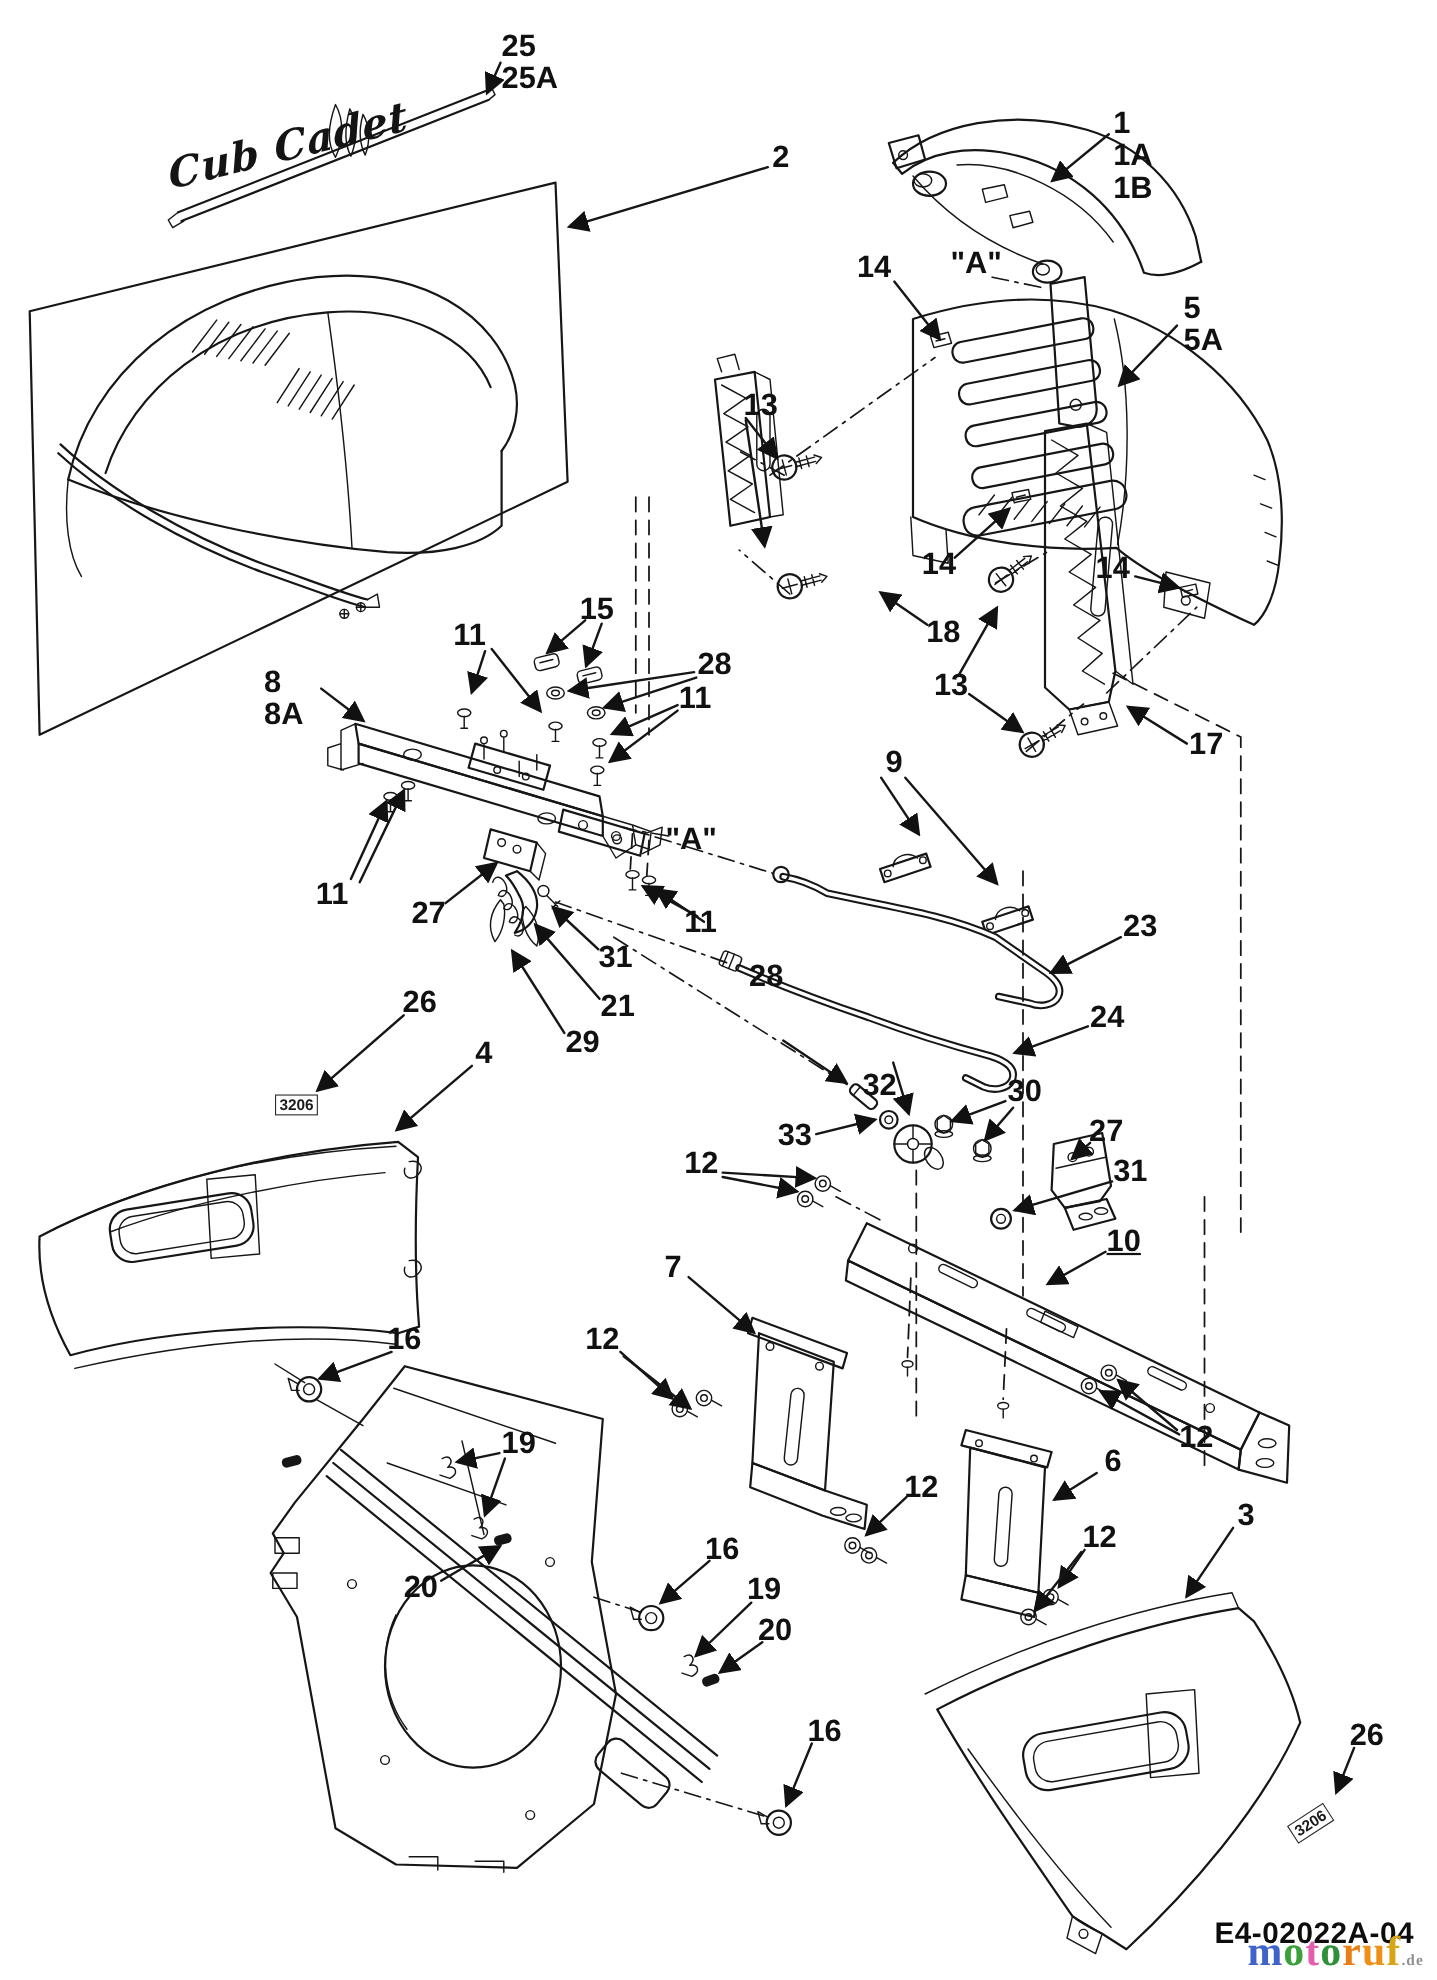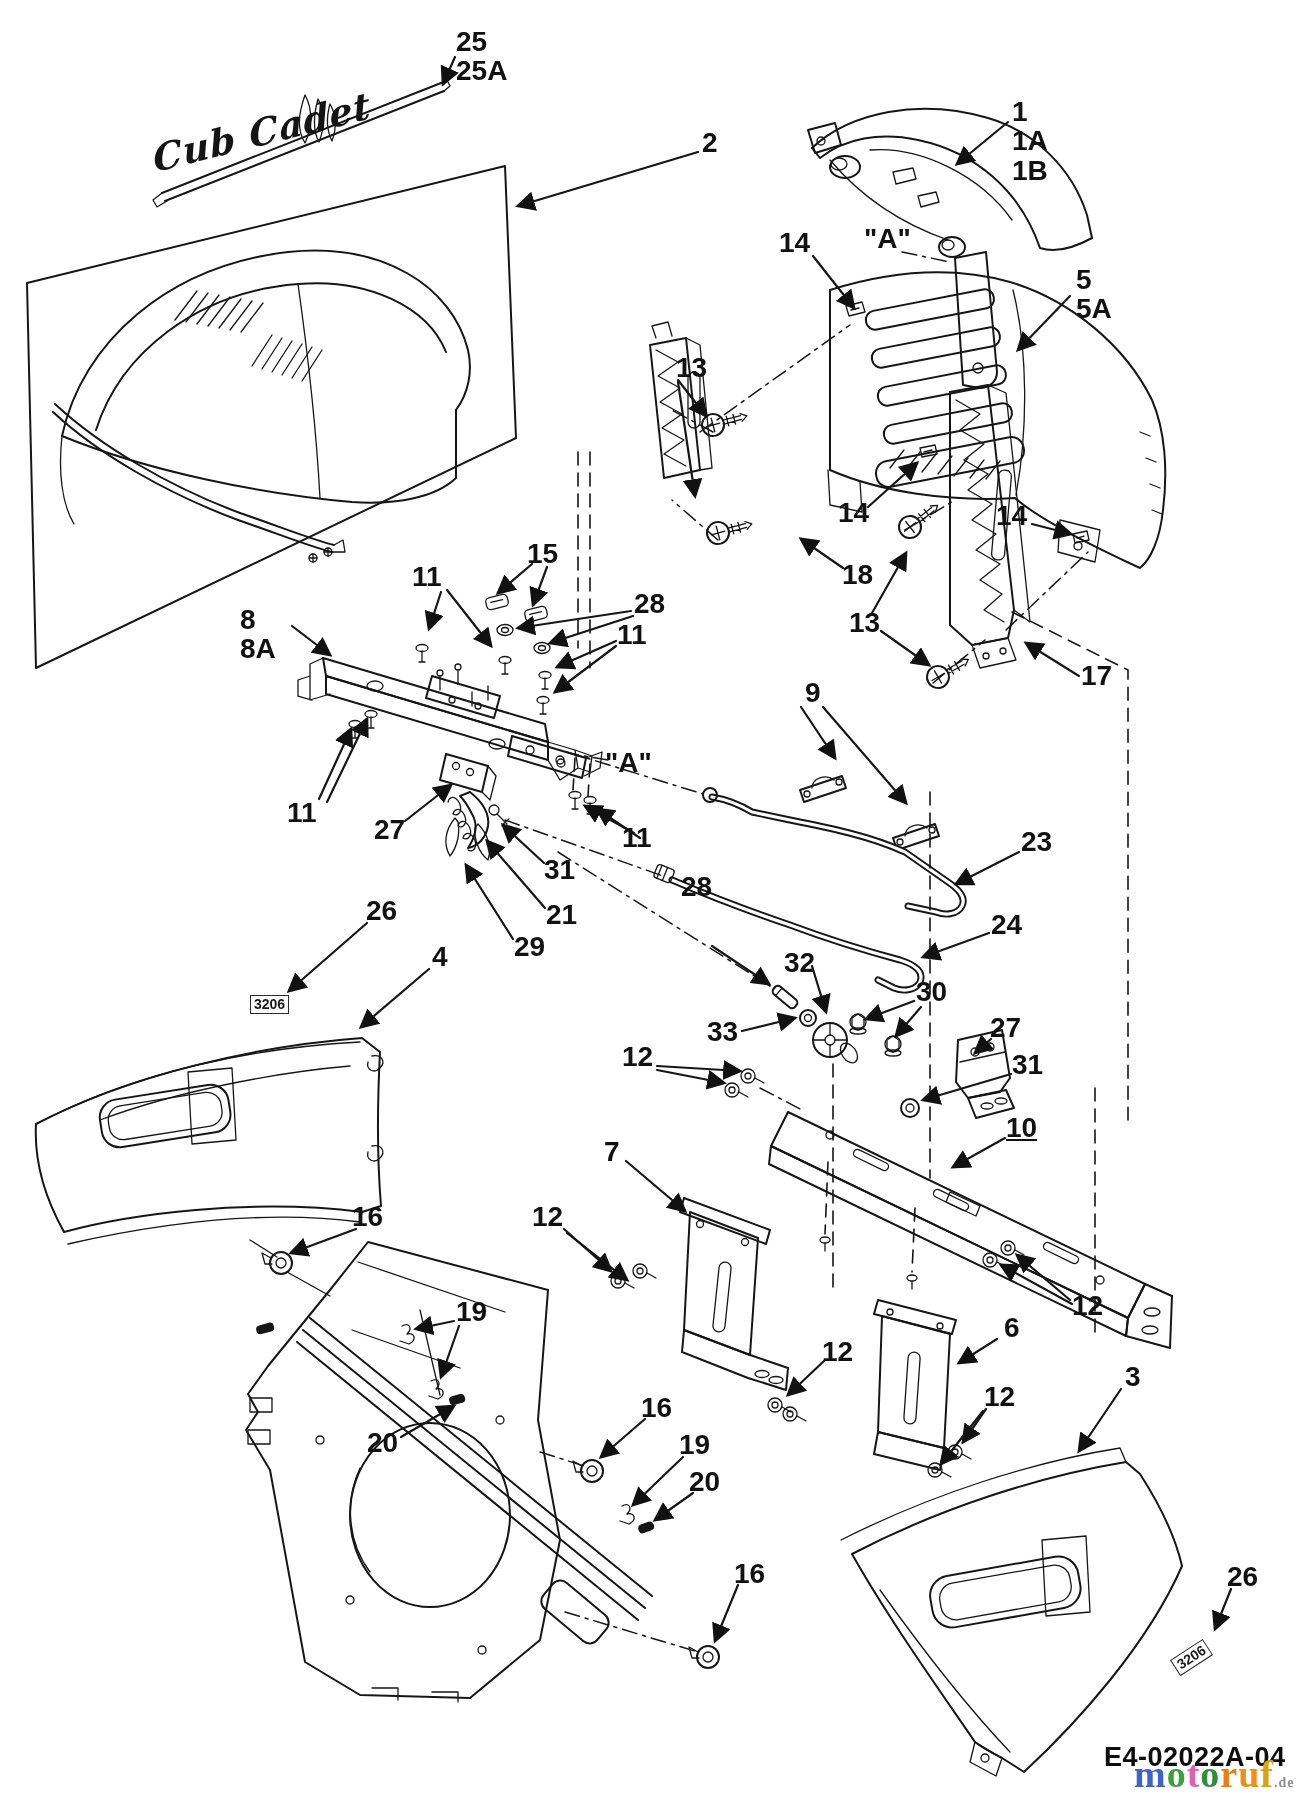--- a/index.html
+++ b/index.html
@@ -593,21 +593,21 @@
       <div class="callout" style="left: 374px; top: 815px;">27</div>
       <div class="callout" style="left: 544px; top: 855px;">31</div>
       <div class="callout" style="left: 546px; top: 900px;">21</div>
       <div class="callout" style="left: 514px; top: 932px;">29</div>
       <div class="callout" style="left: 805px; top: 678px;">9</div>
       <div class="callout" style="left: 1021px; top: 827px;">23</div>
       <div class="callout" style="left: 991px; top: 910px;">24</div>
       <div class="callout" style="left: 366px; top: 896px;">26</div>
       <div class="callout" style="left: 432px; top: 942px;">4</div>
       <div class="callout" style="left: 681px; top: 872px;">28</div>
-      <div class="callout" style="left: 784px; top: 948px;">32</div>
+      <div class="callout" style="left: 784px; top: 971px;">32</div>
       <div class="callout" style="left: 707px; top: 1017px;">33</div>
       <div class="callout" style="left: 916px; top: 977px;">30</div>
       <div class="callout" style="left: 990px; top: 1013px;">27</div>
       <div class="callout" style="left: 1012px; top: 1050px;">31</div>
       <div class="callout" style="left: 622px; top: 1042px;">12</div>
       <div class="callout" style="left: 1006px; top: 1113px; text-decoration: underline;">10</div>
       <div class="callout" style="left: 604px; top: 1137px;">7</div>
       <div class="callout" style="left: 532px; top: 1202px;">12</div>
       <div class="callout" style="left: 352px; top: 1202px;">16</div>
       <div class="callout" style="left: 456px; top: 1297px;">19</div>

